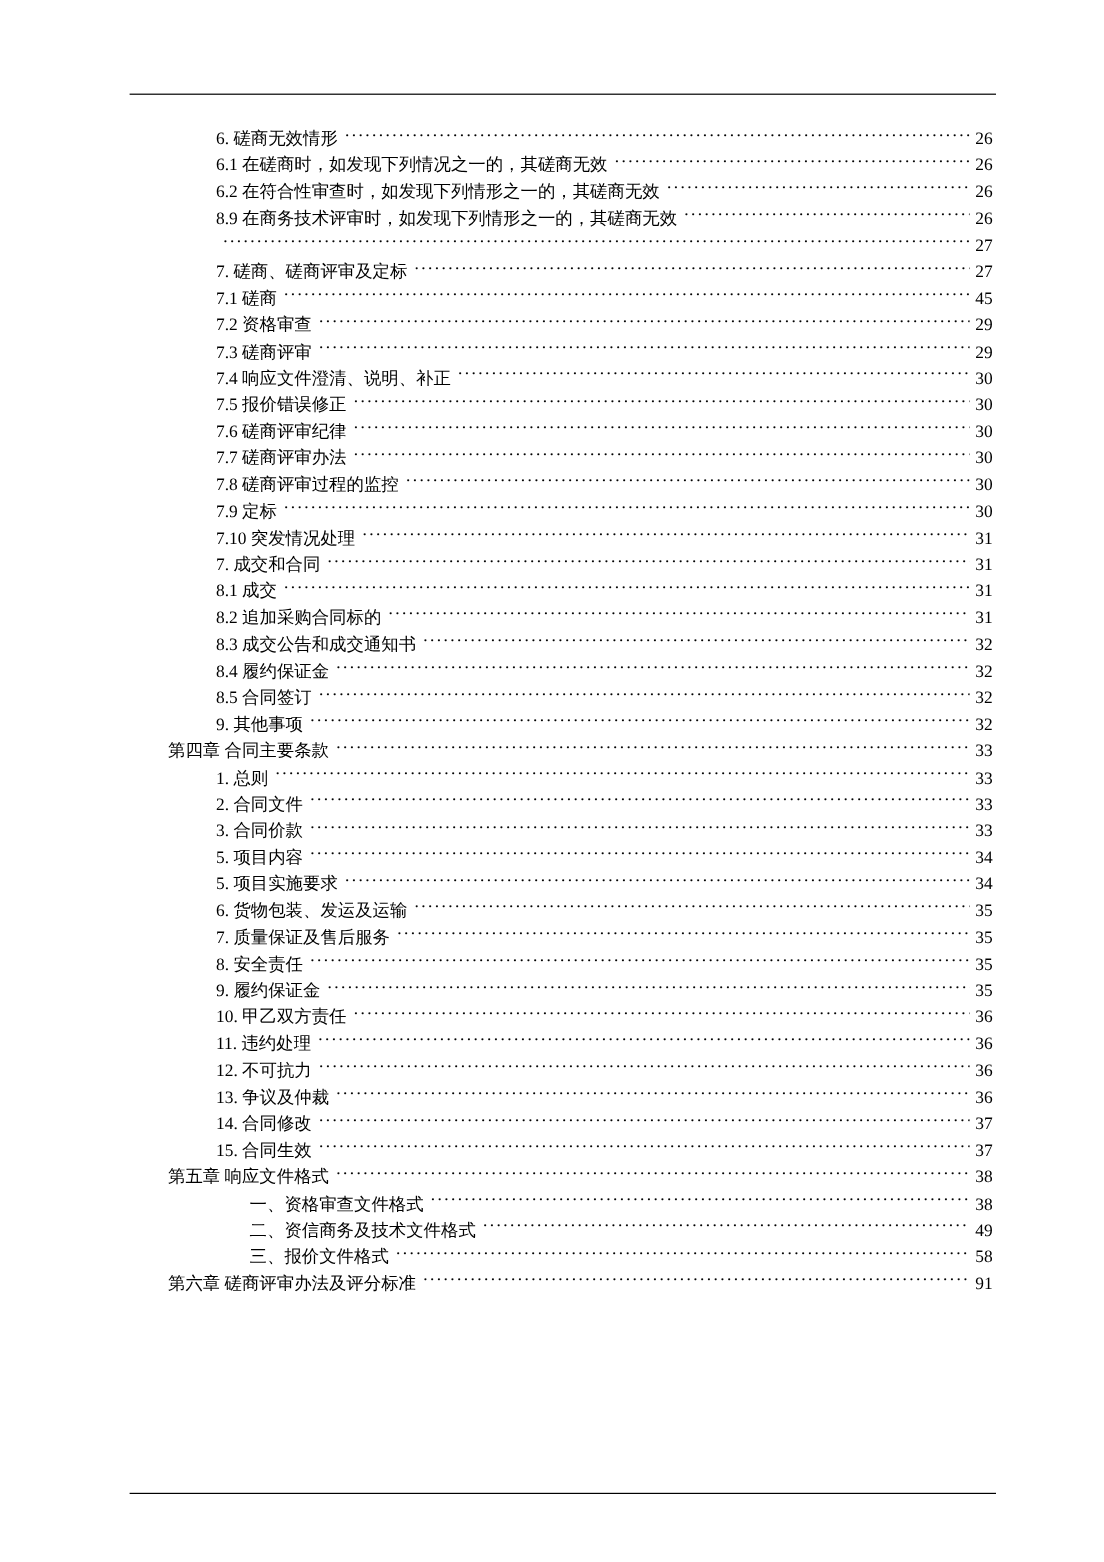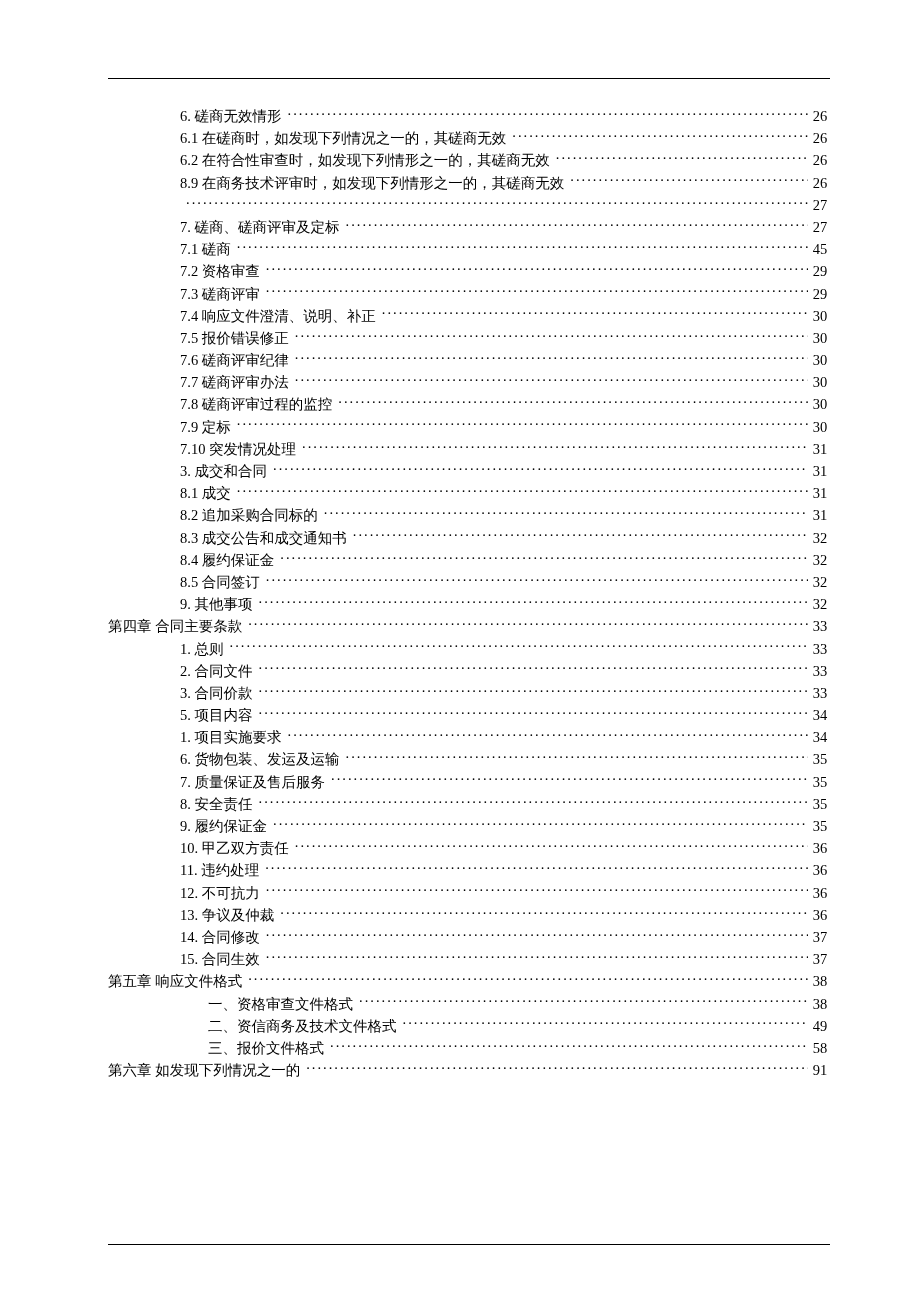--- a/index.html
+++ b/index.html
@@ -30,21 +30,21 @@
     width: 722px;
     height: 0;
   }
   .toc-line {
     display: flex;
     align-items: baseline;
     white-space: nowrap;
     line-height: 22.2px;
     height: 22.2px;
   }
-  .indent-0 { padding-left: 0px; }
+  .indent-0 { padding-left: 0px; margin-left: 32px; }
   .indent-1 { padding-left: 72px; }
   .indent-2 { padding-left: 100px; }
   .toc-label { flex: 0 0 auto; }
   .toc-space { flex: 0 0 auto; width: 6px; }
   .toc-dots {
     flex: 1 1 auto;
     overflow: hidden;
     position: relative;
     height: 1em;
   }
@@ -161,21 +161,21 @@
         <span class="toc-dots"></span>
         <span class="toc-page">30</span>
       </div>
       <div class="toc-line indent-1">
         <span class="toc-label">7.10 突发情况处理</span>
         <span class="toc-space"></span>
         <span class="toc-dots"></span>
         <span class="toc-page">31</span>
       </div>
       <div class="toc-line indent-1">
-        <span class="toc-label">3. 成交和合同</span>
+        <span class="toc-label">7. 成交和合同</span>
         <span class="toc-space"></span>
         <span class="toc-dots"></span>
         <span class="toc-page">31</span>
       </div>
       <div class="toc-line indent-1">
         <span class="toc-label">8.1 成交</span>
         <span class="toc-space"></span>
         <span class="toc-dots"></span>
         <span class="toc-page">31</span>
       </div>
@@ -233,21 +233,21 @@
         <span class="toc-dots"></span>
         <span class="toc-page">33</span>
       </div>
       <div class="toc-line indent-1">
         <span class="toc-label">5. 项目内容</span>
         <span class="toc-space"></span>
         <span class="toc-dots"></span>
         <span class="toc-page">34</span>
       </div>
       <div class="toc-line indent-1">
-        <span class="toc-label">1. 项目实施要求</span>
+        <span class="toc-label">5. 项目实施要求</span>
         <span class="toc-space"></span>
         <span class="toc-dots"></span>
         <span class="toc-page">34</span>
       </div>
       <div class="toc-line indent-1">
         <span class="toc-label">6. 货物包装、发运及运输</span>
         <span class="toc-space"></span>
         <span class="toc-dots"></span>
         <span class="toc-page">35</span>
       </div>
@@ -323,20 +323,20 @@
         <span class="toc-dots"></span>
         <span class="toc-page">49</span>
       </div>
       <div class="toc-line indent-2">
         <span class="toc-label">三、报价文件格式</span>
         <span class="toc-space"></span>
         <span class="toc-dots"></span>
         <span class="toc-page">58</span>
       </div>
       <div class="toc-line indent-0">
-        <span class="toc-label">第六章  如发现下列情况之一的</span>
+        <span class="toc-label">第六章  磋商评审办法及评分标准</span>
         <span class="toc-space"></span>
         <span class="toc-dots"></span>
         <span class="toc-page">91</span>
       </div>
     </div>
 </div>
 <div class="bottom-rule"></div>
 
 </body></html>

